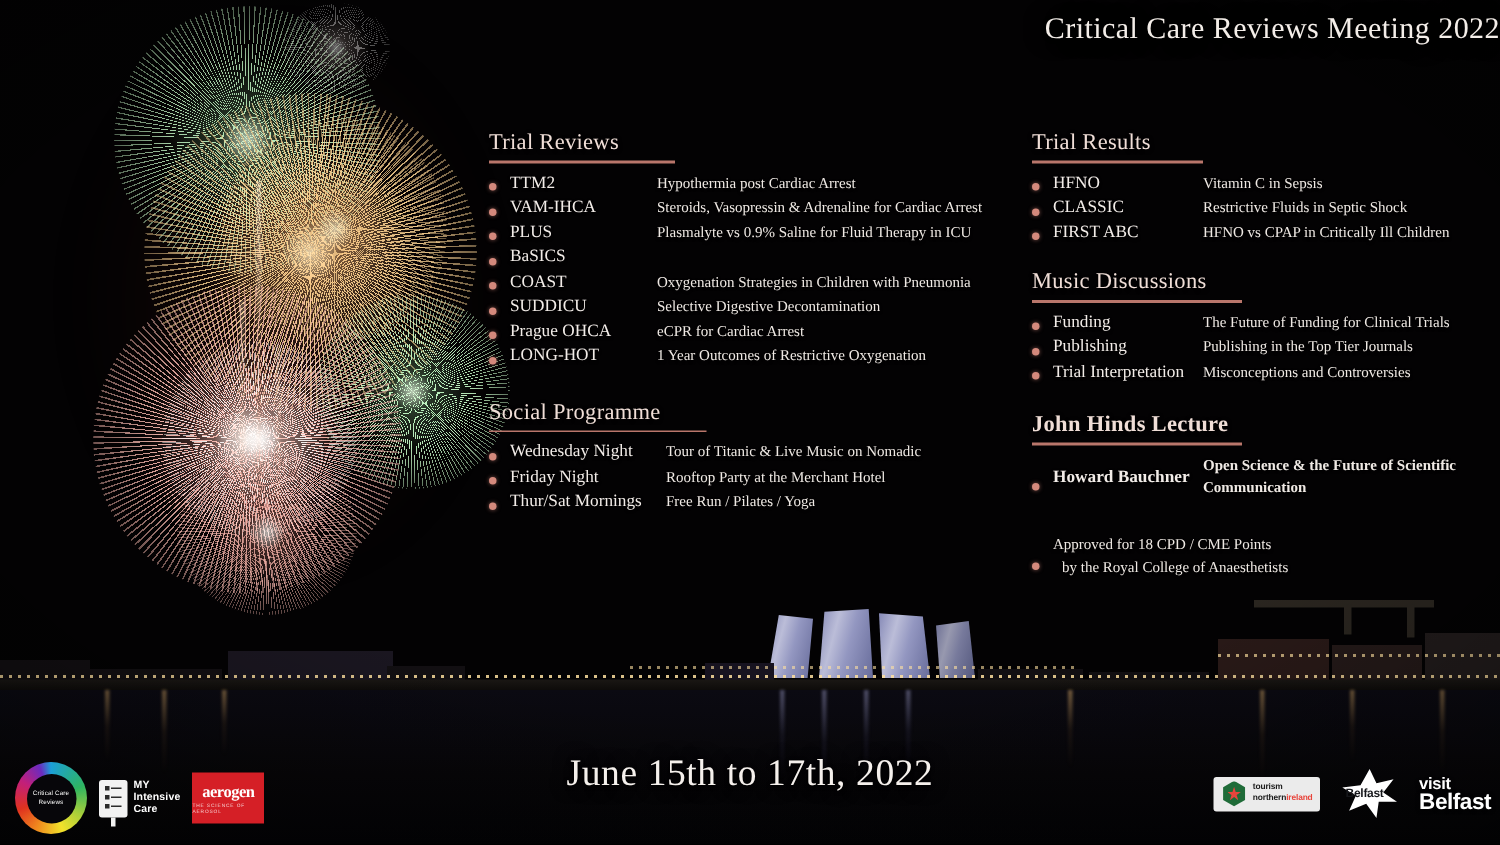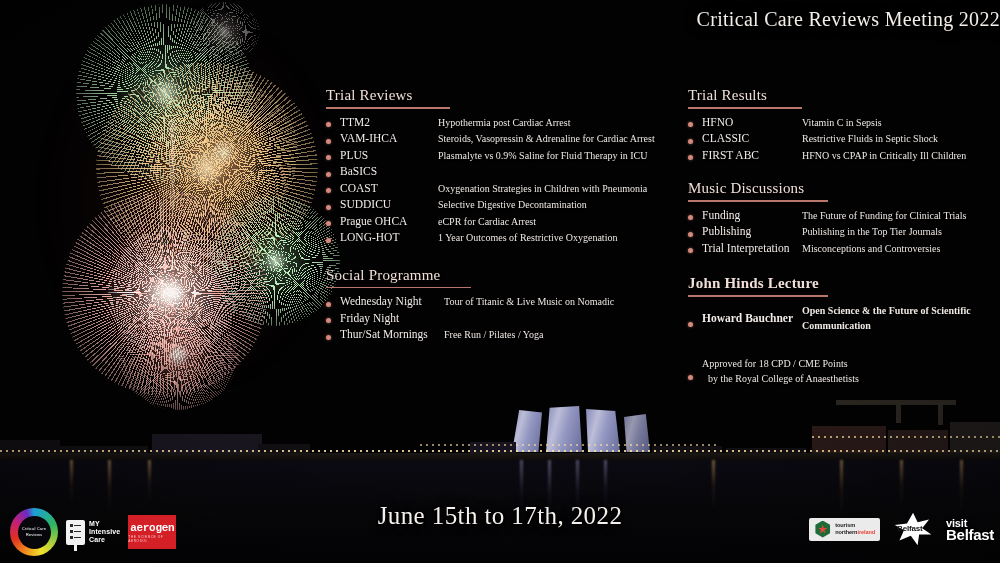--- a/index.html
+++ b/index.html
@@ -151,21 +151,21 @@
   .mic-logo{ display:flex; align-items:center; gap:4px; }
   .mic-doc{ width:19px; height:25px; background:#f2f2f2; border-radius:2px; position:relative; }
   .mic-doc .ln{ position:absolute; left:3.5px; height:1.6px; background:#2b2b2b; }
   .mic-doc .sq{ position:absolute; left:3.5px; width:3px; height:3px; background:#2b2b2b; }
   .mic-stem{ position:absolute; left:8px; bottom:-6px; width:3px; height:6px; background:#f2f2f2; }
   .mic-txt{ font-family:"Liberation Sans", sans-serif; font-weight:bold; font-size:7px;
     line-height:8px; color:#fff; letter-spacing:.1px; }
 
   .aerogen-logo{ width:48px; height:34px; background:#d51f26; position:relative;
     display:flex; flex-direction:column; align-items:center; justify-content:center; }
-  .aerogen-logo .w{ font-family:Liberation Mono, monospace; font-weight:bold;
+  .aerogen-logo .w{ font-family:Liberation Serif, serif; font-weight:bold;
     font-size:11px; color:#fff; letter-spacing:-.3px; }
   .aerogen-logo .sub{ font-family:"Liberation Sans", sans-serif; font-size:3.2px;
     color:#f4c9cb; letter-spacing:.6px; margin-top:1px; }
 
   .tni-logo{ display:flex; align-items:center; gap:4px; background:rgba(255,255,255,.92);
     padding:3px 5px; border-radius:2px; }
   .tni-mark{ width:17px; height:17px; background:#1f6b38; position:relative;
     clip-path:polygon(50% 0%, 93% 25%, 93% 75%, 50% 100%, 7% 75%, 7% 25%); }
   .tni-mark .sh{ position:absolute; left:50%; top:50%; transform:translate(-50%,-50%);
     width:9px; height:9px; background:#e8453c; clip-path:polygon(50% 0,62% 38%,100% 38%,69% 62%,81% 100%,50% 76%,19% 100%,31% 62%,0 38%,38% 38%); }
@@ -306,20 +306,21 @@
       <div class="sec-rule rule-w2"></div>
 
       <div class="row">
         <span class="bullet"></span>
         <span class="rlabel">Wednesday Night</span>
         <span class="rdesc">Tour of Titanic &amp; Live Music on Nomadic</span>
       </div>
       <div class="row">
         <span class="bullet"></span>
         <span class="rlabel">Friday Night</span>
+        <span class="rdesc">Rooftop Party at the Merchant Hotel</span>
       </div>
       <div class="row">
         <span class="bullet"></span>
         <span class="rlabel">Thur/Sat Mornings</span>
         <span class="rdesc">Free Run / Pilates / Yoga</span>
       </div>
     </div>
   </div>
 
   <div class="col col-right">

